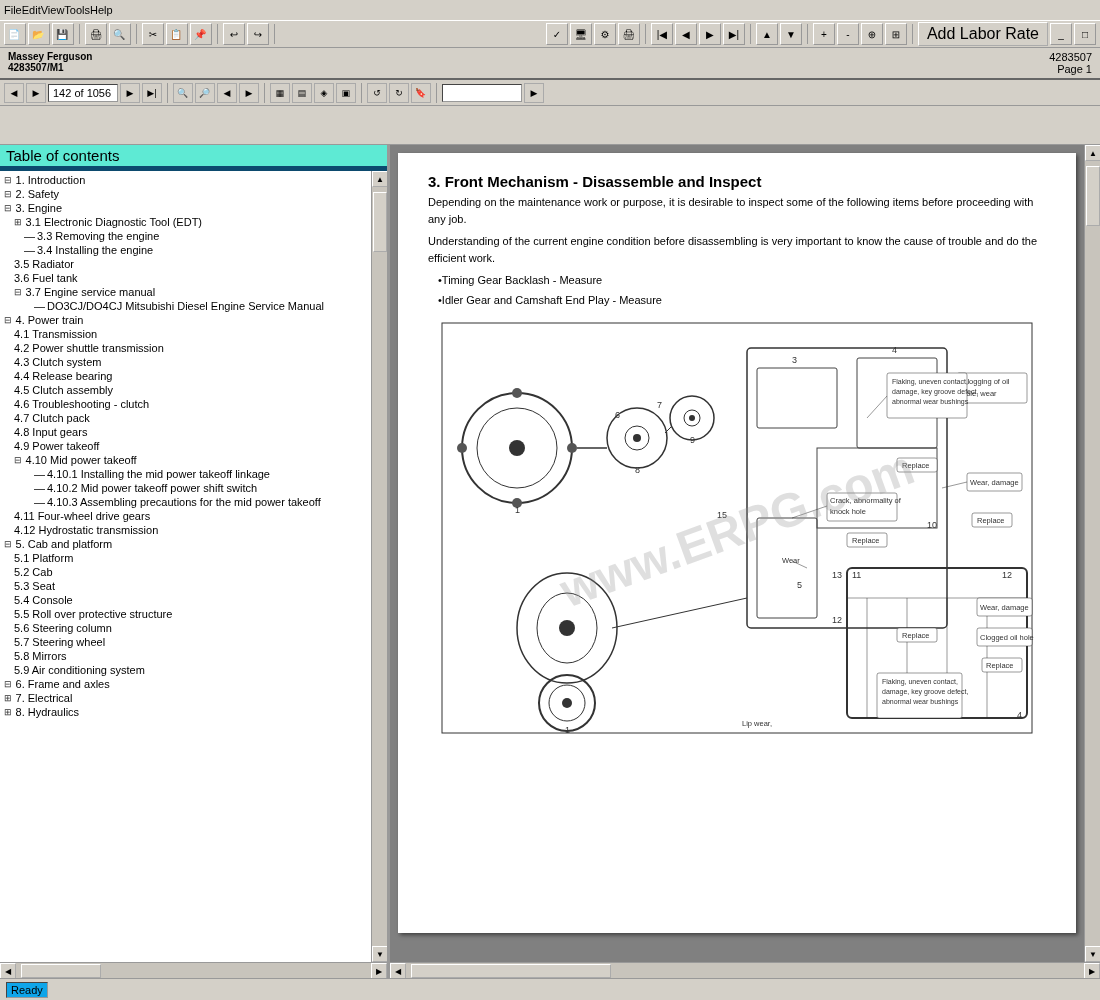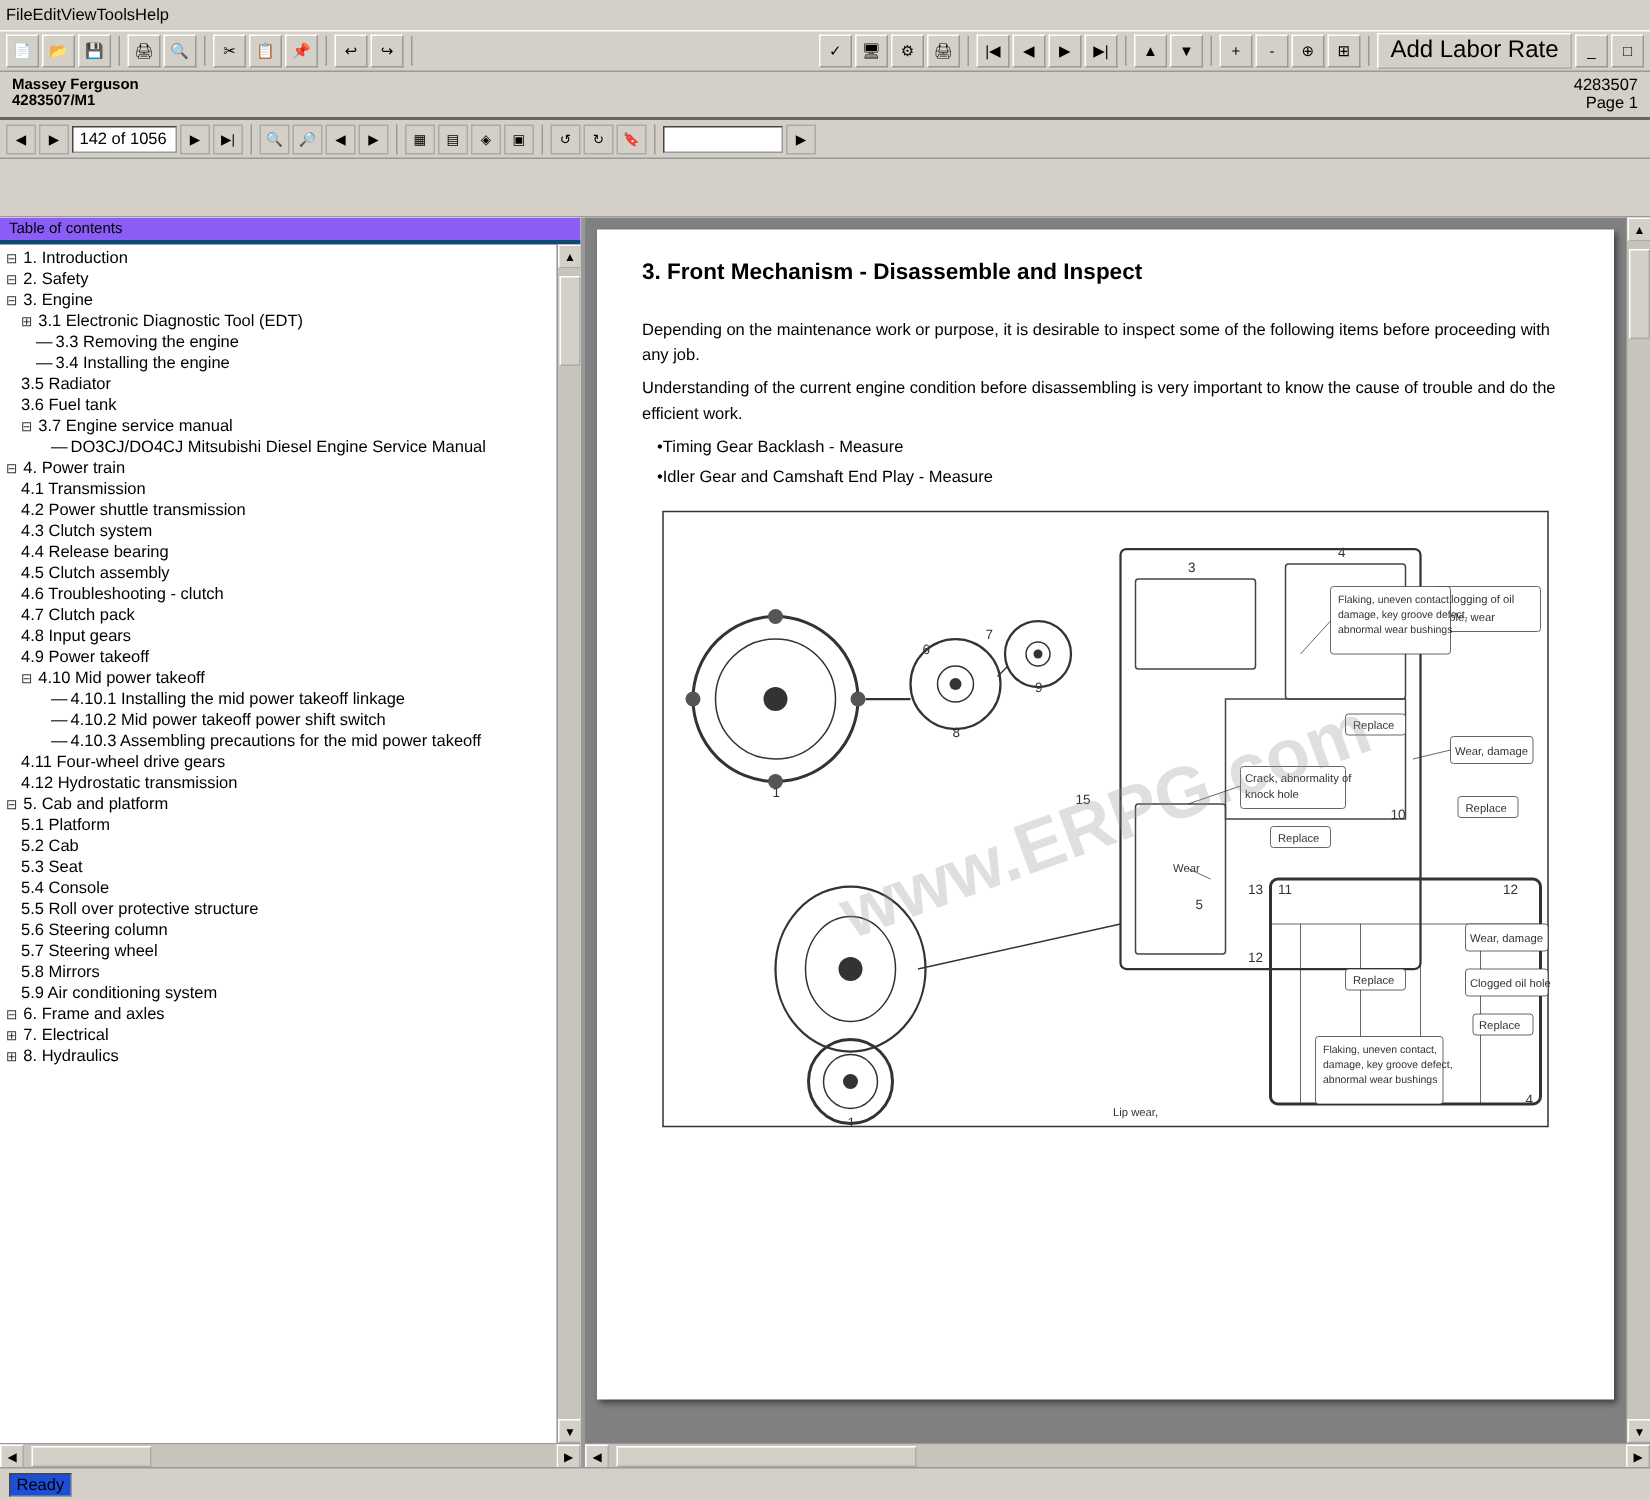--- a/index.html
+++ b/index.html
@@ -99,24 +99,24 @@
     .toc-panel {
       width: 390px;
       min-width: 390px;
       background: white;
       border-right: 3px solid #999;
       display: flex;
       flex-direction: column;
       overflow: hidden;
     }
     .toc-header {
-      background: #8b5cf6;
+      background: #5eead4;
       padding: 2px 6px;
-      font-size: 10px;
-      border-bottom: 3px solid #0c4a6e;
+      font-size: 15px;
+      border-bottom: 5px solid #0c4a6e;
       font-weight: normal;
     }
     .toc-content {
       flex: 1;
       overflow-y: scroll;
       overflow-x: hidden;
       padding: 2px 0;
       background: white;
     }
     .toc-item {
@@ -152,21 +152,21 @@
       background: white;
       margin: 8px;
       padding: 20px 30px;
       min-height: 780px;
       position: relative;
       box-shadow: 2px 2px 4px rgba(0,0,0,0.5);
     }
     .doc-title {
       font-size: 15px;
       font-weight: bold;
-      margin-bottom: 22px;
+      margin-bottom: 4px;
       border-bottom: none;
     }
     .doc-body {
       font-size: 11px;
       line-height: 1.5;
     }
     .doc-body p { margin-bottom: 6px; }
     .doc-body .bullet { margin-left: 10px; margin-bottom: 3px; }
 
     
@@ -233,21 +233,21 @@
       display: flex;
       align-items: center;
       padding: 0 6px;
       font-size: 11px;
     }
     .status-panel {
       border: 1px inset #999;
       height: 16px;
       padding: 0 4px;
       display: flex; align-items: center;
-      background: #1d4ed8;
+      background: #0ea5e9;
     }
 
     
     .diagram-container {
       margin-top: 10px;
       position: relative;
       width: 100%;
     }
     .diagram-svg {
       width: 100%;

